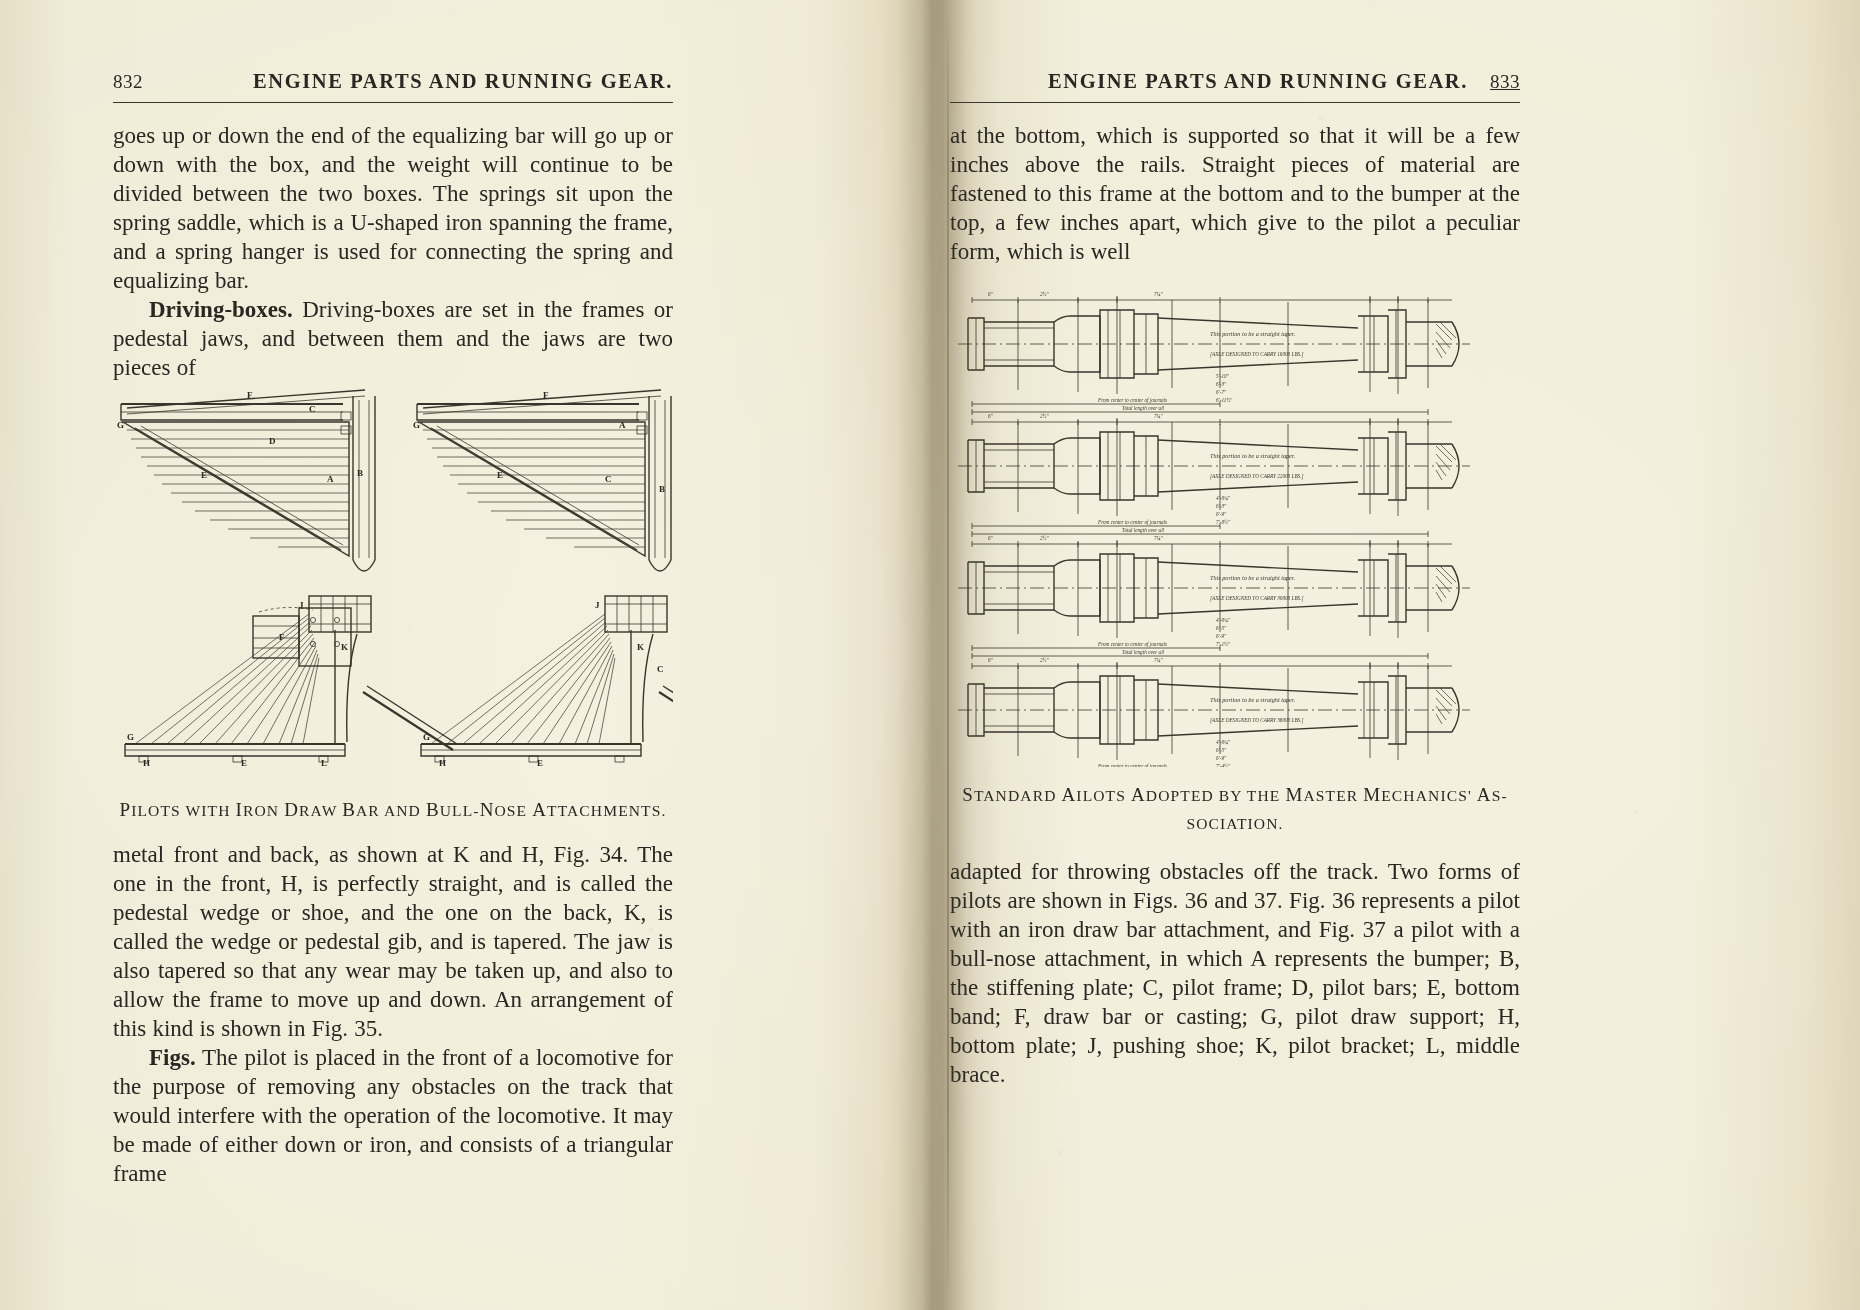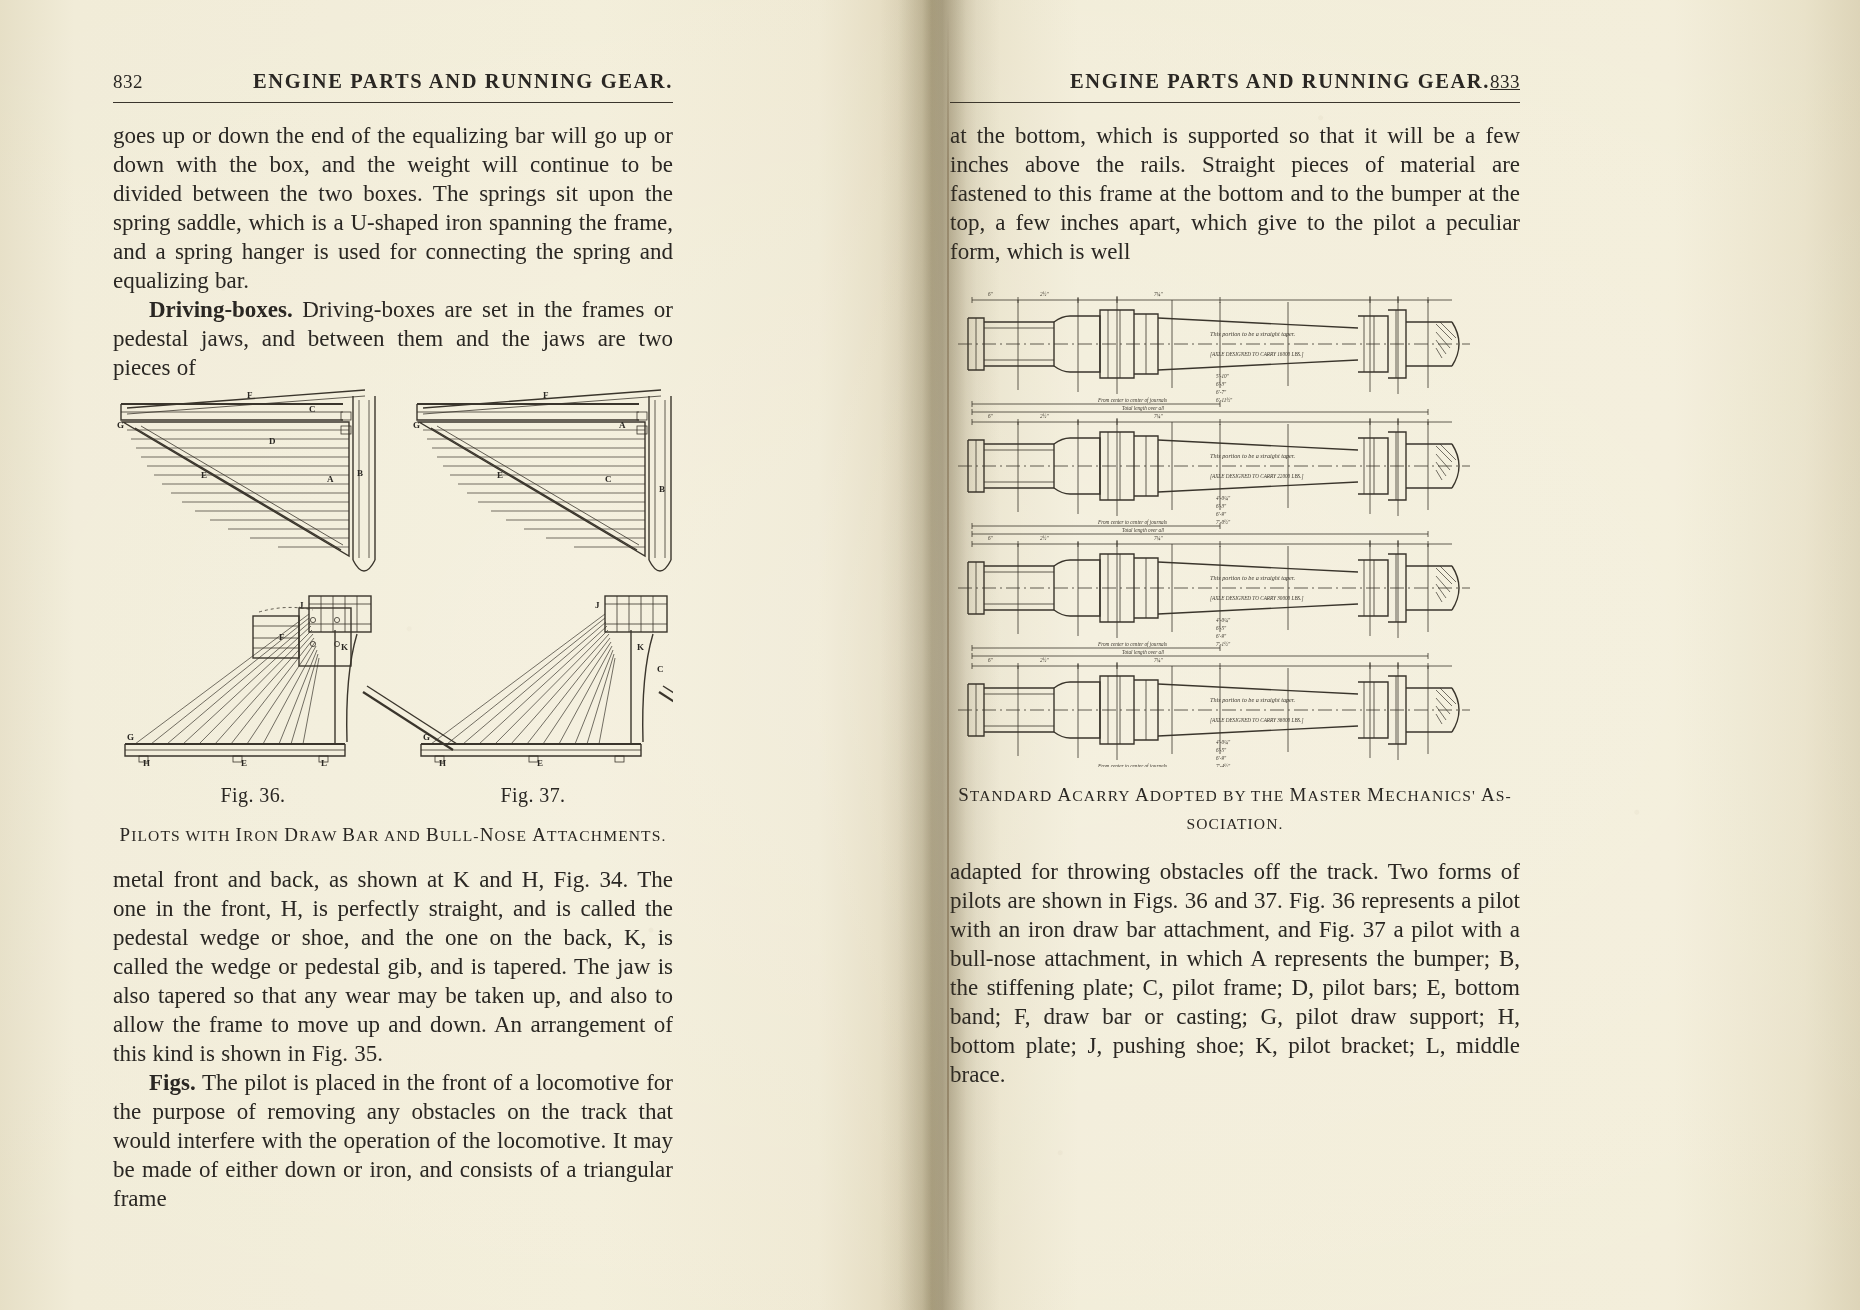--- a/index.html
+++ b/index.html
@@ -57,21 +57,21 @@
   .hdr{
     display:flex;align-items:baseline;
     font-variant:normal;
     font-size:20.5px;
     letter-spacing:1.6px;
     height:26px;
   }
   .hdr .folio{font-size:19px;letter-spacing:0.5px;}
   .hdr .runhead{flex:1;text-align:right;font-weight:bold;}
   .hdr-left .folio{margin-right:22px;}
-  .hdr-right .folio{text-decoration:underline;}
+  .hdr-right .folio{margin-left:22px;text-decoration:underline;}
   .rule{
     border-top:1.6px solid #3a352c;
     margin-top:6px;margin-bottom:18px;
     width:100%;
   }
   .page-right .rule{margin-left:0;}
 
   p.body{
     margin:0;
     font-size:23px;
@@ -308,24 +308,20 @@
           <text class="lbl" x="186" y="226">J</text>
           <text class="lbl" x="228" y="268">K</text>
           <text class="lbl" x="248" y="290">C</text>
           <text class="lbl" x="14" y="358">G</text>
           <text class="lbl" x="30" y="384">H</text>
           <text class="lbl" x="128" y="384">E</text>
         </g>
       </svg>
     </div>
 
-    <div class="figrow">
-      <div class="figcap-num">Fig. 36.</div>
-      <div class="figcap-num">Fig. 37.</div>
-    </div>
 
     <div class="figcap-title">
       <span>P<span class="sc">ILOTS WITH </span>I<span class="sc">RON </span>D<span class="sc">RAW </span>B<span class="sc">AR AND </span>B<span class="sc">ULL-</span>N<span class="sc">OSE </span>A<span class="sc">TTACHMENTS.</span></span>
     </div>
 
     <p class="body" style="margin-top:16px;">metal front and back, as shown at K and H, Fig. 34.  The one in the front, H, is perfectly straight, and is called the pedestal wedge or shoe, and the one on the back, K, is called the wedge or pedestal gib, and is tapered.  The jaw is also tapered so that any wear may be taken up, and also to allow the frame to move up and down.  An arrangement of this kind is shown in Fig. 35.</p>
 
     <p class="body indent"><span class="runin">Figs.</span><span>  The pilot is placed in the front of a locomotive for the purpose of removing any obstacles on the track that would interfere with the operation of the locomotive.  It may be made of either down or iron, and consists of a triangular frame</span></p>
   </div>
 
@@ -472,21 +468,21 @@
           <text class="anno2" x="164" y="122">Total length over all</text>
           <text class="anno2" x="30" y="8">6"</text>
           <text class="anno2" x="82" y="8">2½"</text>
           <text class="anno2" x="196" y="8">7¼"</text>
         </g>
       </svg>
     </div>
 
 
     <div class="figcap-title">
-      <span>S<span class="sc">TANDARD </span>A<span class="sc">CARRY </span>A<span class="sc">DOPTED BY THE </span>M<span class="sc">ASTER </span>M<span class="sc">ECHANICS' </span>A<span class="sc">S-</span></span><br>
+      <span>S<span class="sc">TANDARD </span>A<span class="sc">ILOTS </span>A<span class="sc">DOPTED BY THE </span>M<span class="sc">ASTER </span>M<span class="sc">ECHANICS' </span>A<span class="sc">S-</span></span><br>
       <span class="sc">SOCIATION.</span>
     </div>
 
     <p class="body" style="margin-top:20px;">adapted for throwing obstacles off the track.  Two forms of pilots are shown in Figs. 36 and 37.  Fig. 36 represents a pilot with an iron draw bar attachment, and Fig. 37 a pilot with a bull-nose attachment, in which A represents the bumper; B, the stiffening plate; C, pilot frame; D, pilot bars; E, bottom band; F, draw bar or casting; G, pilot draw support; H, bottom plate; J, pushing shoe; K, pilot bracket; L, middle brace.</p>
   </div>
 
   <div class="gutter-shadow"></div>
   <div class="gutter-line"></div>
 </div>
 

